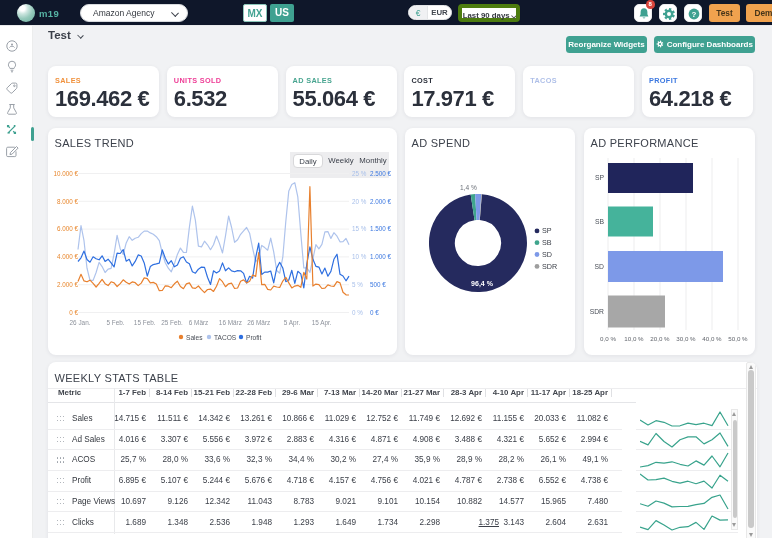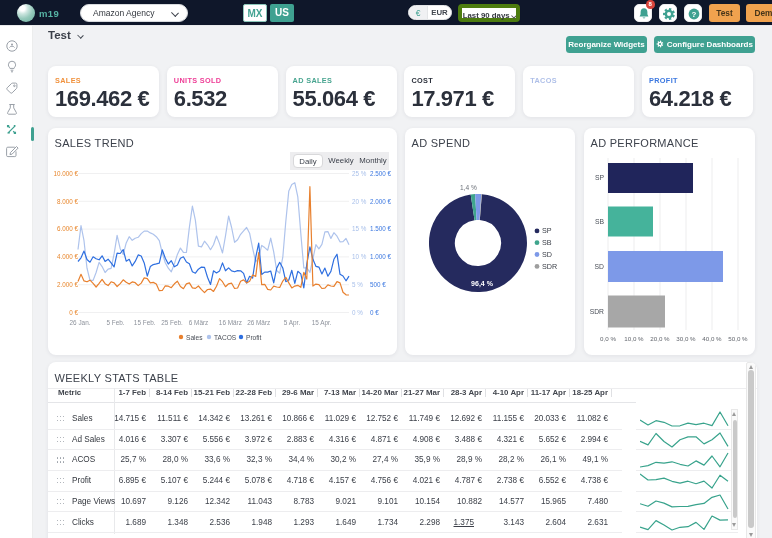--- a/index.html
+++ b/index.html
@@ -46,21 +46,21 @@
 .gbtn { position:absolute; top:36px; height:17.3px; background:#3fa191; border-radius:3.5px;
   color:#fff; font-size:8px; font-weight:bold; line-height:17.5px; text-align:center; }
 
 .kpi { position:absolute; top:66px; width:111px; height:51px; background:#fff; border-radius:8px;
   box-shadow:0 1px 4px rgba(30,35,60,.07); padding:10px 0 0 7px; overflow:hidden; }
 .kpi .lb { font-size:7.3px; font-weight:bold; letter-spacing:.35px; }
 .kpi .vl { font-size:22px; font-weight:bold; color:#2b303b; margin-top:1px; letter-spacing:-.4px; white-space:nowrap; }
 
 .ctitle { position:absolute; left:6.5px; top:8.5px; font-size:11px; color:#3d424c; letter-spacing:.3px; }
 
-#tabs { position:absolute; left:242px; top:24px; width:99px; height:18px; background:#ededef; border-radius:0; }
+#tabs { position:absolute; left:242px; top:24px; width:99px; height:26px; background:#ededef; border-radius:0; }
 #tabs span { position:absolute; top:2px; height:14px; font-size:7.8px; color:#3a3f49; line-height:14px; text-align:center; }
 #tab-d { left:3px; width:30px; background:#fff; border:1px solid #d8d8da; border-radius:4px; }
 #tab-w { left:35px; width:32px; }
 #tab-m { left:67px; width:32px; }
 
 #tcard { position:absolute; left:48px; top:362px; width:709px; height:200px; background:#fff;
   border-radius:8px 8px 0 0; box-shadow:0 1px 4px rgba(30,35,60,.07); overflow:hidden; }
 #tcard .th { position:absolute; top:0; height:21px; font-size:7.9px; font-weight:bold; color:#42464e;
   line-height:21px; text-align:right; }
 #tcard .sep { position:absolute; top:7px; width:1px; height:8px; background:#dfe0e3; }
@@ -370,21 +370,21 @@
         <i></i>
         <i></i>
         <i></i>
         <i></i>
         <i></i>
       </div>
       <div class="mname">Profit</div>
       <div class="td" style="left:55px;width:43px;">6.895 €</div>
       <div class="td" style="left:97px;width:43px;">5.107 €</div>
       <div class="td" style="left:139px;width:43px;">5.244 €</div>
-      <div class="td" style="left:181px;width:43px;">5.078 €</div>
+      <div class="td" style="left:181px;width:43px;">5.676 €</div>
       <div class="td" style="left:223px;width:43px;">4.718 €</div>
       <div class="td" style="left:265px;width:43px;">4.157 €</div>
       <div class="td" style="left:307px;width:43px;">4.756 €</div>
       <div class="td" style="left:349px;width:43px;">4.021 €</div>
       <div class="td" style="left:391px;width:43px;">4.787 €</div>
       <div class="td" style="left:433px;width:43px;">2.738 €</div>
       <div class="td" style="left:475px;width:43px;">6.552 €</div>
       <div class="td" style="left:517px;width:43px;">4.738 €</div>
     </div>
     <div class="tr" style="top:129.8px;">
@@ -421,21 +421,21 @@
       </div>
       <div class="mname">Clicks</div>
       <div class="td" style="left:55px;width:43px;">1.689</div>
       <div class="td" style="left:97px;width:43px;">1.348</div>
       <div class="td" style="left:139px;width:43px;">2.536</div>
       <div class="td" style="left:181px;width:43px;">1.948</div>
       <div class="td" style="left:223px;width:43px;">1.293</div>
       <div class="td" style="left:265px;width:43px;">1.649</div>
       <div class="td" style="left:307px;width:43px;">1.734</div>
       <div class="td" style="left:349px;width:43px;">2.298</div>
-      <div class="td" style="left:383px;width:43px;text-decoration:underline;">1.375</div>
+      <div class="td" style="left:408px;width:43px;text-decoration:underline;">1.375</div>
       <div class="td" style="left:433px;width:43px;">3.143</div>
       <div class="td" style="left:475px;width:43px;">2.604</div>
       <div class="td" style="left:517px;width:43px;">2.631</div>
     </div>
   <div class="sprow" style="top:47.0px;">
       <svg width="95" height="20.7" style="position:absolute;left:4px;top:0;">
         <polyline points="0.0,11.1 8.0,16.0 16.0,11.7 24.0,13.3 32.0,17.0 40.0,16.8 48.0,14.1 56.0,15.7 64.0,14.2 72.0,16.6 80.0,3.0 88.0,16.7" fill="none" stroke="#38a38c" stroke-width="1.2" stroke-linejoin="round"></polyline>
       </svg>
     </div>
     <div class="sprow" style="top:67.7px;">

